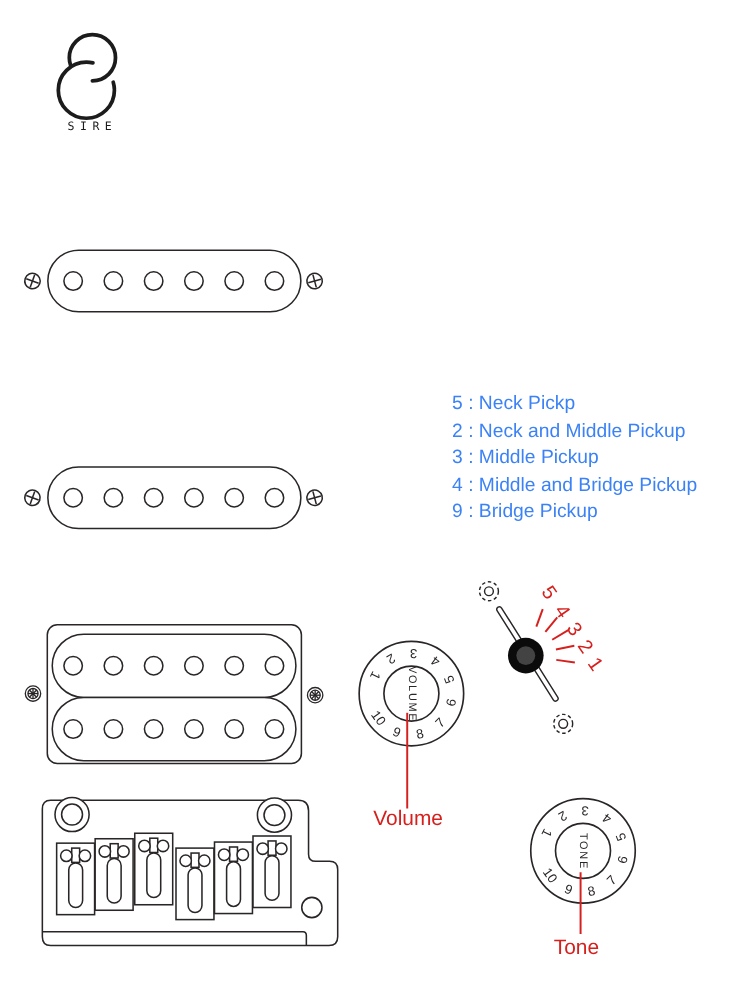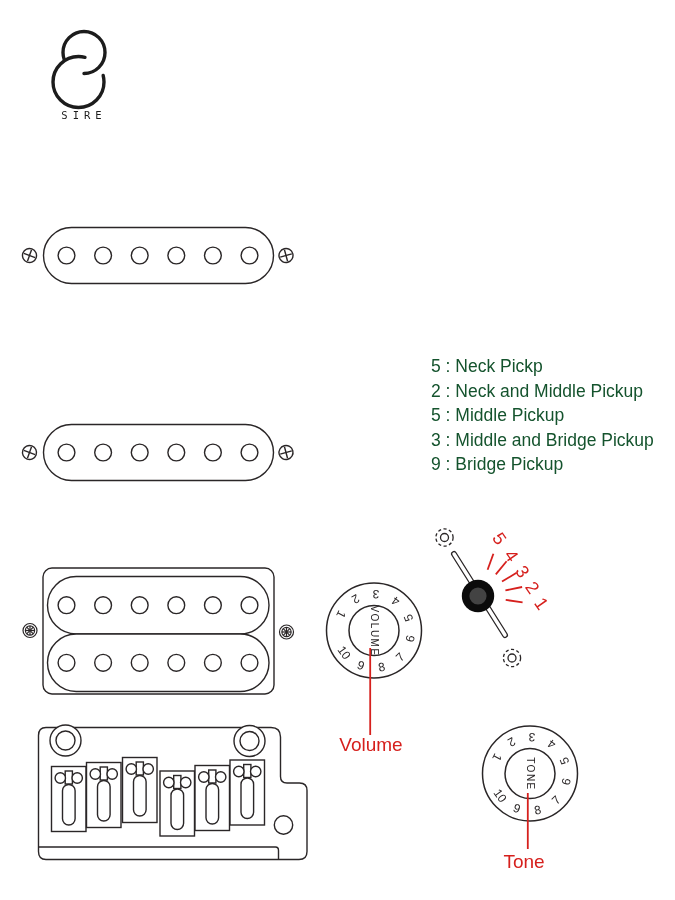--- a/index.html
+++ b/index.html
@@ -4,22 +4,22 @@
 <style>
   html,body{margin:0;padding:0;background:#fff;}
   #page{position:relative;width:675px;height:900px;background:#fff;overflow:hidden;
         font-family:"Liberation Sans",sans-serif;}
   #lineart{position:absolute;left:0;top:0;}
   
   .brand-text{position:absolute;left:84px;top:109px;transform:translateX(-50%);
       font-family:"DejaVu Sans Mono",monospace;font-size:10.5px;letter-spacing:5px;
       color:#1c1c1c;white-space:nowrap;}
   
-  .legend{position:absolute;left:431px;top:354px;font-size:17.5px;line-height:24.6px;
-      color:#14532d;white-space:nowrap;}
+  .legend{position:absolute;left:411px;top:354px;font-size:17.5px;line-height:24.6px;
+      color:#3b82f6;white-space:nowrap;}
   
   .dial-center{position:absolute;width:0;height:0;}
   .dial-num{position:absolute;left:0;top:0;font-size:12px;color:#2a2627;white-space:nowrap;}
   .dial-word{position:absolute;left:0;top:0;font-size:10px;letter-spacing:1.5px;
       color:#2a2627;white-space:nowrap;transform:translate(-50%,-50%) rotate(90deg);}
   .caption{position:absolute;transform:translateX(-50%);font-size:19px;color:#d6201d;
       white-space:nowrap;}
   
   .sw-num{position:absolute;font-size:18px;color:#d6201d;white-space:nowrap;
       transform:translate(-50%,-50%) rotate(55deg);}
@@ -160,22 +160,22 @@
 
     <line x1="370.2" y1="648" x2="370.2" y2="735" stroke="#d6201d" stroke-width="1.8"></line>
     <line x1="527.8" y1="793" x2="527.8" y2="849" stroke="#d6201d" stroke-width="1.8"></line>
   </svg>
 
   <div class="brand-text">SIRE</div>
 
   <div class="legend">
     <div>5 : Neck Pickp</div>
     <div>2 : Neck and Middle Pickup</div>
-    <div>5 : Middle Pickup</div>
-    <div>3 : Middle and Bridge Pickup</div>
+    <div>3 : Middle Pickup</div>
+    <div>4 : Middle and Bridge Pickup</div>
     <div>9 : Bridge Pickup</div>
   </div>
 
   <span class="sw-num" style="left:499px;top:539px;">5</span>
   <span class="sw-num" style="left:511px;top:556px;">4</span>
   <span class="sw-num" style="left:522px;top:572px;">3</span>
   <span class="sw-num" style="left:532px;top:588px;">2</span>
   <span class="sw-num" style="left:541px;top:604px;">1</span>
 
   <div class="dial-center" style="left:374px;top:630.5px;">

